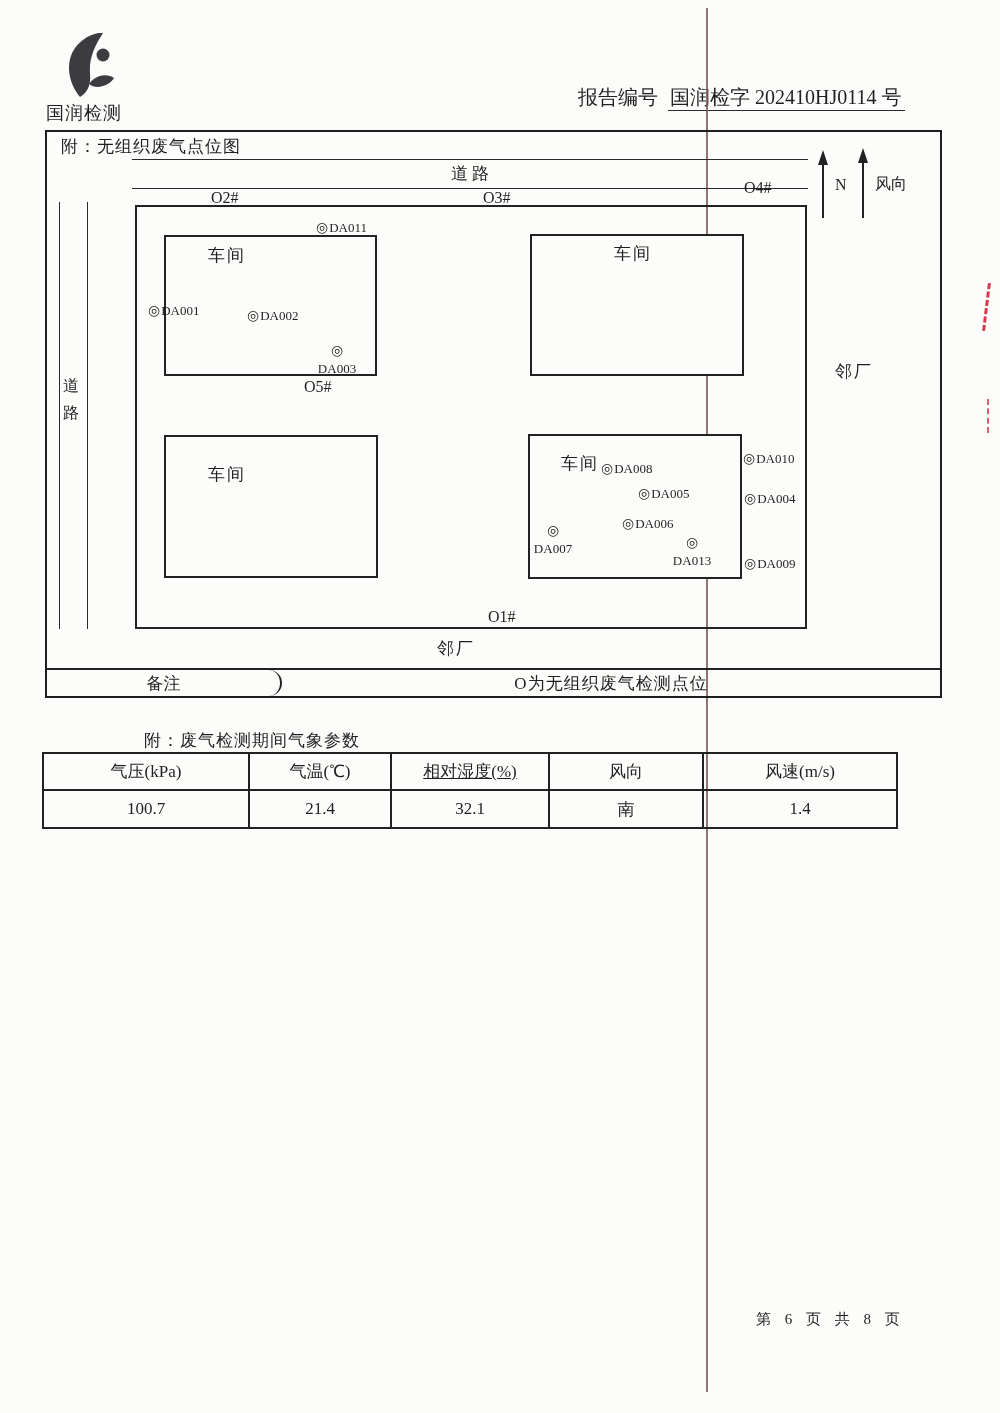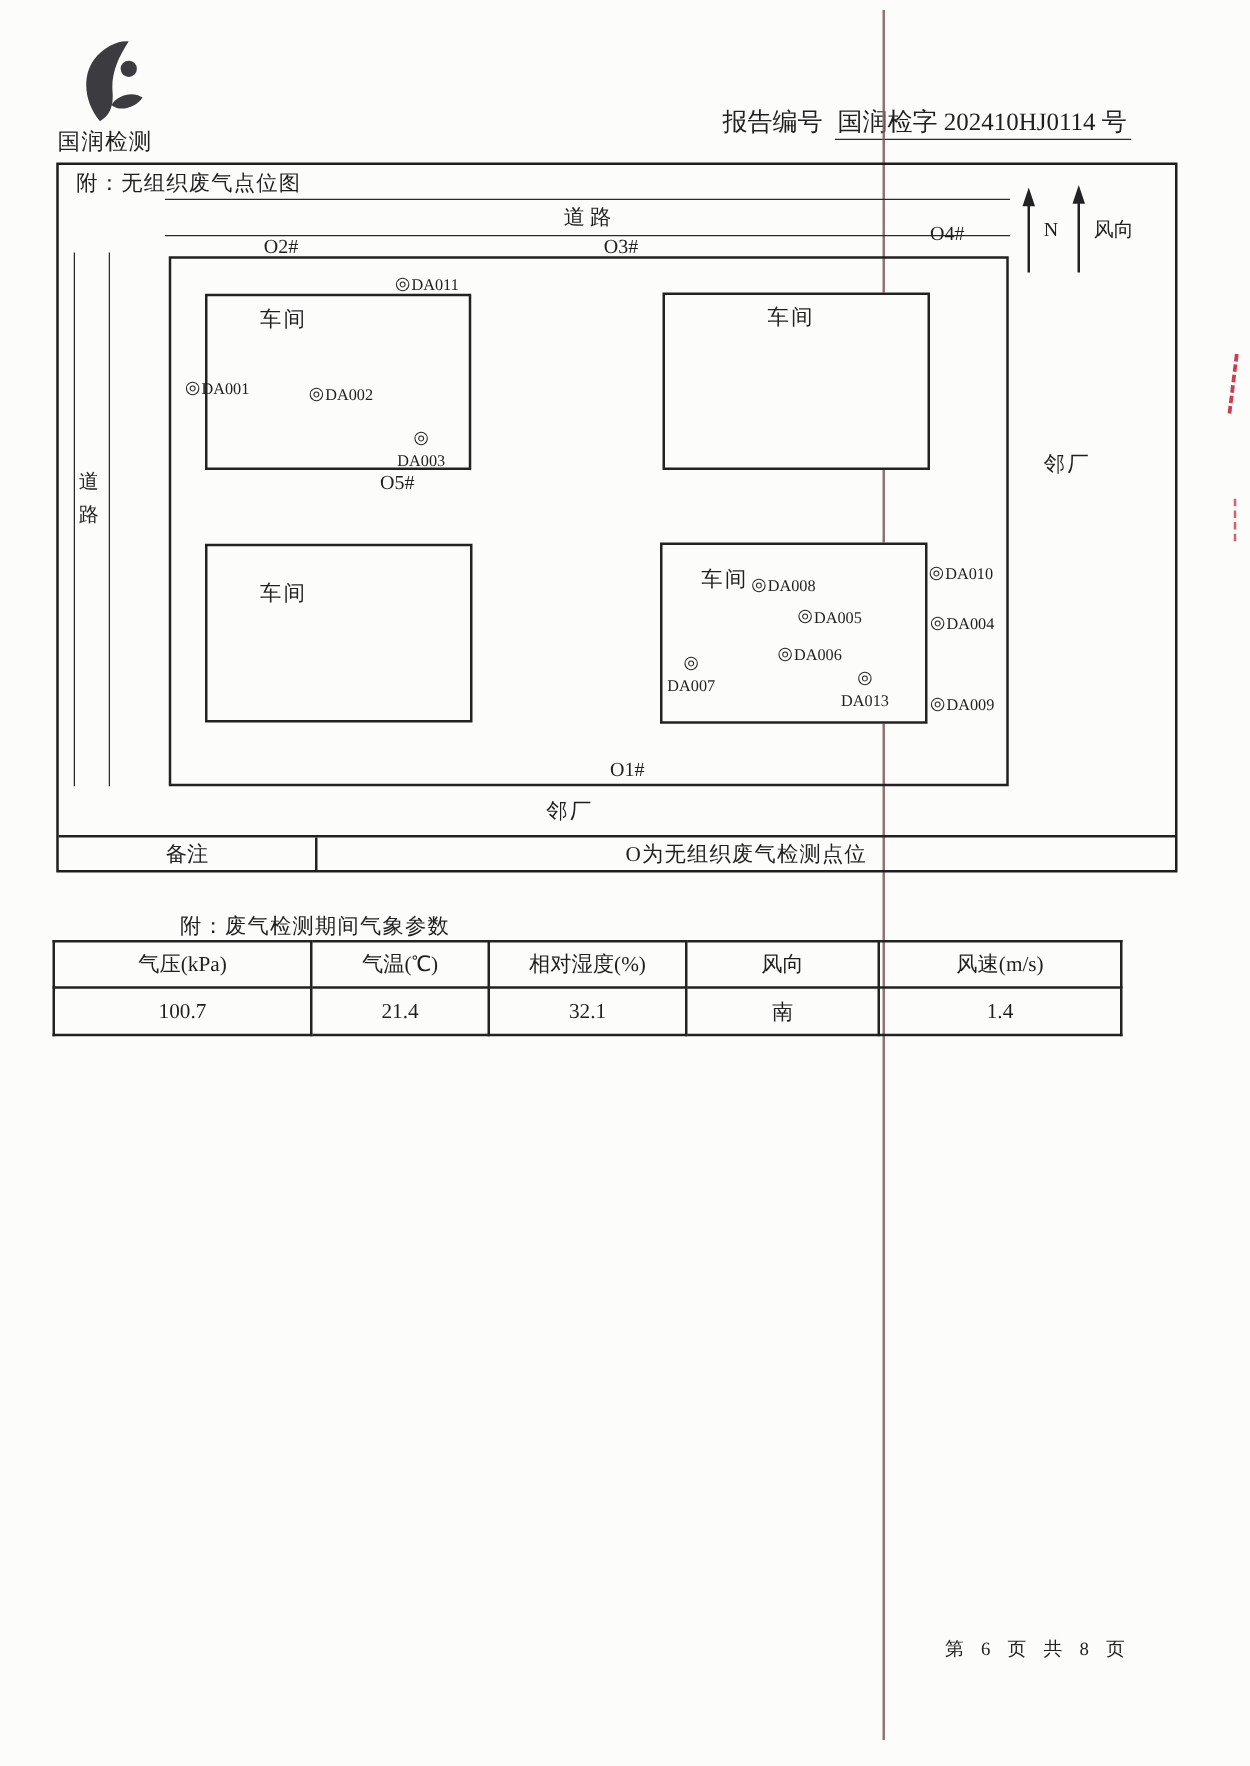--- a/index.html
+++ b/index.html
@@ -43,21 +43,21 @@
   .pt-v { position:absolute; display:flex; flex-direction:column; align-items:center; width:56px; font-size:13px; }
   .pt-v .mk { font-size:14px; line-height:1; margin-bottom:3px; }
 
   .neighbor-right { position:absolute; left:788px; top:228px; font-size:17px; letter-spacing:2px; }
   .neighbor-bottom { position:absolute; left:390px; top:505px; font-size:17px; letter-spacing:2px; }
 
   .arrow-block { position:absolute; display:flex; align-items:center; gap:4px; }
   .arrow-label { font-size:16px; }
 
   .remark-row { position:absolute; left:0; right:0; bottom:0; height:28px; display:flex; border-top:2px solid #222; font-size:17px; }
-  .remark-label-cell { width:207px; border-right:2px solid #222; display:flex; align-items:center; justify-content:center; }
+  .remark-label-cell { width:235px; border-right:2px solid #222; display:flex; align-items:center; justify-content:center;border-radius:13px; }
   .remark-text-cell { flex:1; display:flex; align-items:center; justify-content:center; letter-spacing:1px; }
 
   
   .weather-title { position:absolute; left:144px; top:729px; font-size:17px; letter-spacing:1px; }
   .weather-table { position:absolute; left:42px; top:752px; border-collapse:collapse; table-layout:fixed; }
   .weather-table td { border:2px solid #222; text-align:center; font-size:17px; height:37px; padding:0; }
   .weather-table tr:last-child td { height:38px; }
 
   .footer-page { position:absolute; left:756px; top:1310px; font-size:15px; letter-spacing:5px; white-space:nowrap; }
 </style>
@@ -187,21 +187,21 @@
       <div class="remark-text-cell">O为无组织废气检测点位</div>
     </div>
   </div>
 
   <div class="weather-title">附：废气检测期间气象参数</div>
   <table class="weather-table">
     <tbody>
         <tr>
       <td style="width:206px;">气压(kPa)</td>
       <td style="width:142px;">气温(℃)</td>
-      <td style="width:158px;">相对湿度(%)</td>
+      <td style="width:158px;text-decoration:underline;">相对湿度(%)</td>
       <td style="width:154px;">风向</td>
       <td style="width:194px;">风速(m/s)</td>
     </tr>
     <tr>
       <td>100.7</td>
       <td>21.4</td>
       <td>32.1</td>
       <td>南</td>
       <td>1.4</td>
     </tr>

